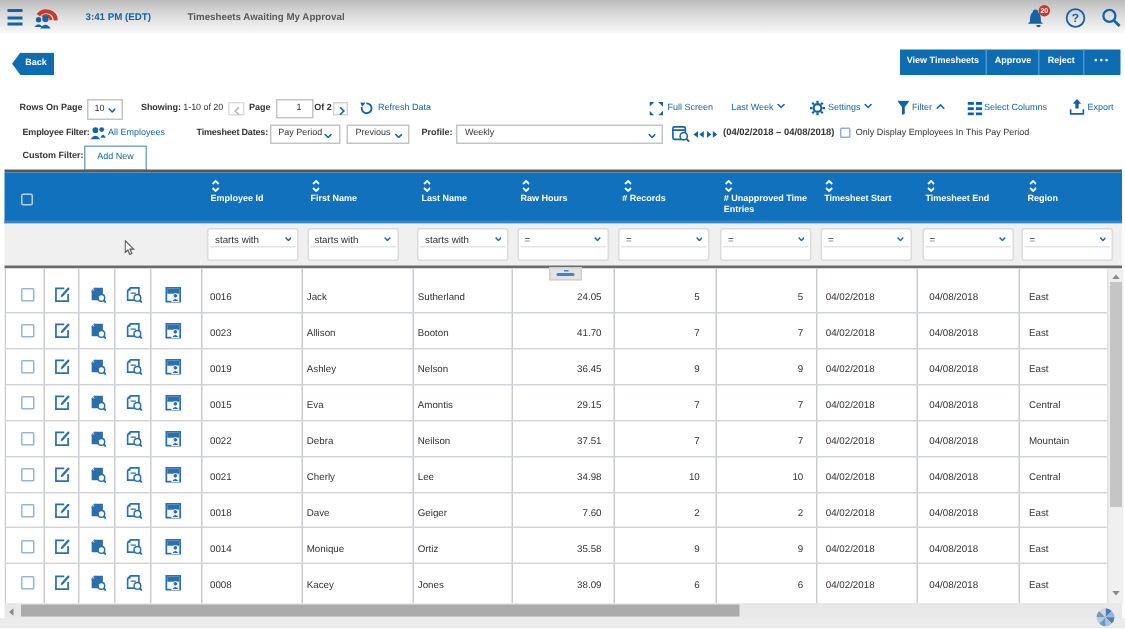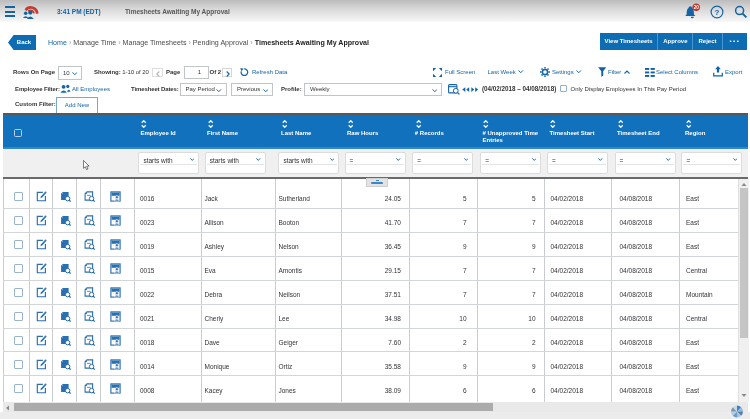--- a/index.html
+++ b/index.html
@@ -68,21 +68,20 @@
     </svg>
 <svg class="abs" style="left:710px;top:5px;" width="14" height="14" viewBox="0 0 14 14">
 <circle cx="7" cy="7" r="5.9" fill="none" stroke="#1464a5" stroke-width="1.2"></circle>
 <text x="7" y="9.8" font-size="8" fill="#1464a5" text-anchor="middle" font-weight="bold">?</text>
     </svg>
 <svg class="abs" style="left:734px;top:5px;" width="14" height="14" viewBox="0 0 14 14">
 <circle cx="5.6" cy="5.6" r="4" fill="none" stroke="#1464a5" stroke-width="1.5"></circle>
 <line x1="8.6" y1="8.6" x2="12.4" y2="12.4" stroke="#1464a5" stroke-width="1.9"></line>
     </svg>
 <div class="abs" id="back">Back</div>
-<div class="abs crumb" style="left:48px;"><span class="blue">Home</span> <span class="bsep">›</span> Manage Time <span class="bsep">›</span> Manage Timesheets <span class="bsep">›</span> Pending Approval <span class="bsep">›</span> <span class="b" style="color:#222;">Timesheets Awaiting My Approval</span></div>
 <div class="abs" id="actbtns">
       <div class="ab" style="padding:0 4.5px;">View Timesheets</div>
       <div class="ab">Approve</div>
       <div class="ab">Reject</div>
       <div class="ab" style="border-right:none;letter-spacing:1.5px;padding:0 7px;">•••</div>
     </div>
 <div class="abs t1 b dk" style="left:13px;">Rows On Page</div>
 <div class="abs selbox" style="left:58px;top:66px;width:24px;height:14px;line-height:12px;padding-left:4px;">10<svg style="position:absolute;right:4px;top:5px;" width="5.5" height="3.6" viewBox="0 0 5.5 3.6">
         <path d="M0.5 0.4 L2.75 2.7 L5 0.4" stroke="#1464a5" stroke-width="1" fill="none"></path>
       </svg></div>

